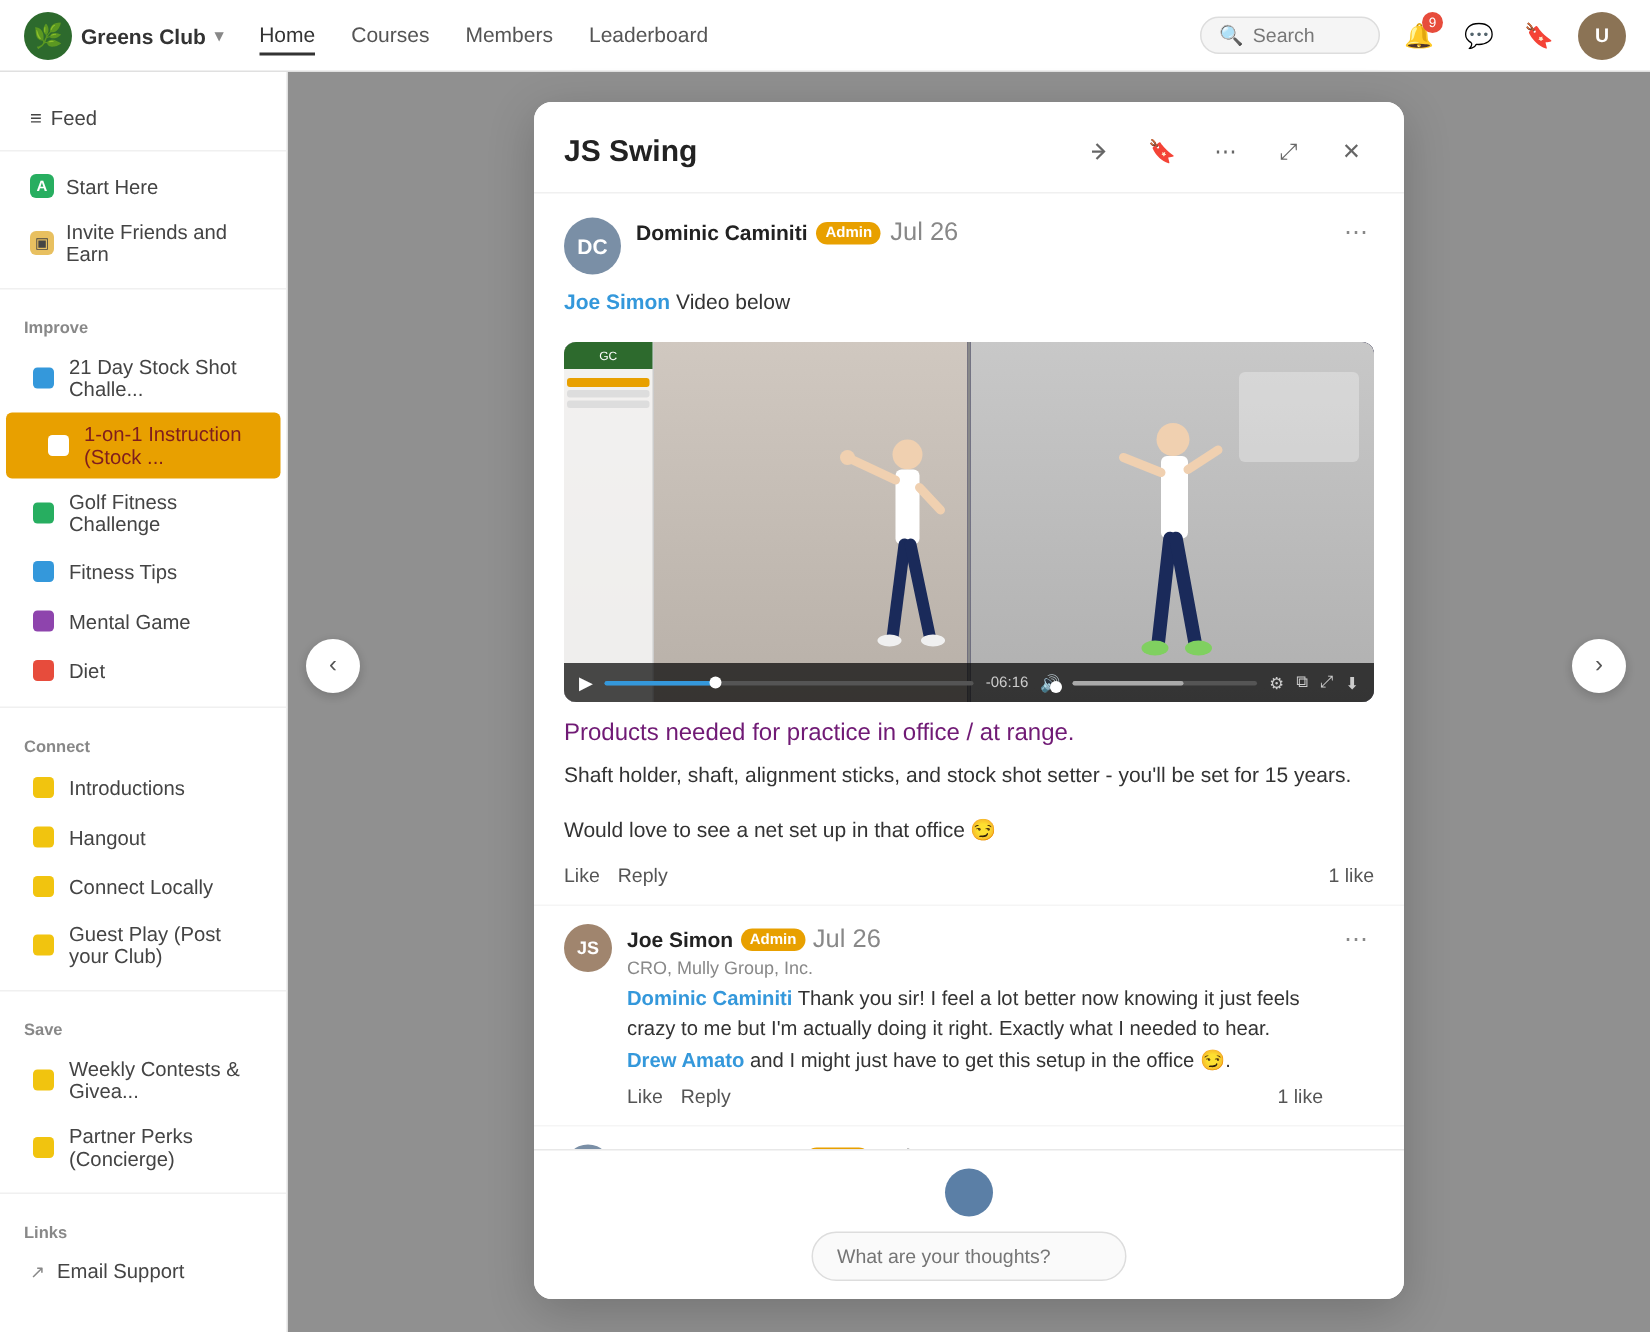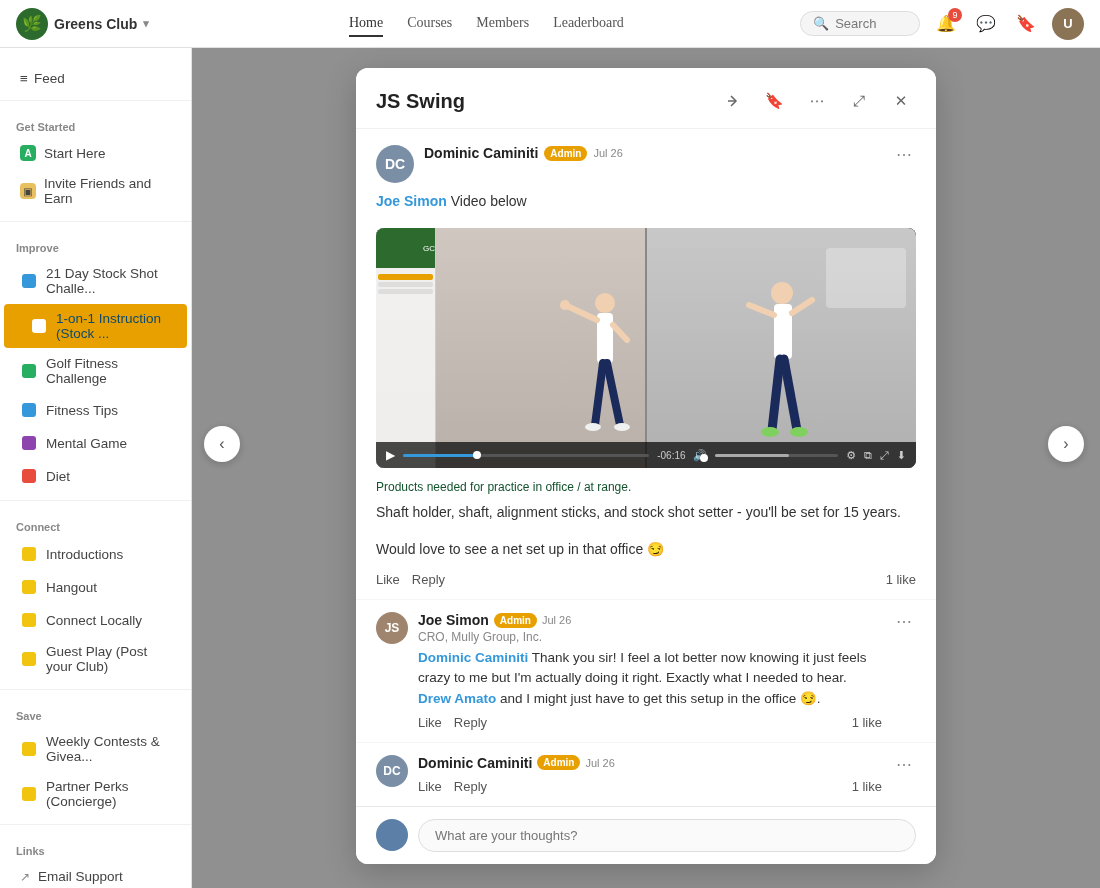--- a/index.html
+++ b/index.html
@@ -31,22 +31,21 @@
       background: #2d6a2d;
       border-radius: 50%;
       display: flex; align-items: center; justify-content: center;
       color: #fff;
       font-size: 16px;
     }
     .nav-links {
       display: flex;
       gap: 24px;
       flex: 1;
-      justify-content: center;
-      font-family: Liberation Serif, serif;
+      justify-content: flex-start;
     }
     .nav-link {
       font-size: 14px;
       color: #555;
       cursor: pointer;
       padding: 4px 0;
       border-bottom: 2px solid transparent;
     }
     .nav-link.active {
       color: #333;
@@ -113,21 +112,21 @@
       display: flex;
       align-items: center;
       gap: 8px;
       padding: 7px 16px;
       cursor: pointer;
       color: #444;
       font-size: 13.5px;
       border-radius: 4px;
       margin: 1px 4px;
     }
-    .sidebar-item.active { background: #e8a000; color: #0c4a6e; font-weight: 500; padding-left: 26px; }
+    .sidebar-item.active { background: #e8a000; color: #7f1d1d; font-weight: 500; padding-left: 26px; }
     .sidebar-item .icon {
       width: 18px; height: 18px;
       display: flex; align-items: center; justify-content: center;
       flex-shrink: 0;
     }
     .sidebar-section {
       padding: 12px 16px 4px;
       font-size: 11px;
       font-weight: 600;
       color: #888;
@@ -262,21 +261,21 @@
     .admin-badge {
       background: #e8a000;
       color: #fff;
       font-size: 10px;
       padding: 2px 6px;
       border-radius: 10px;
       font-weight: 600;
     }
     .post-date {
       color: #888;
-      font-size: 11px;
+      font-size: 17px;
     }
     .post-mention {
       color: #3498db;
       font-weight: 600;
     }
     .post-text {
       padding: 0 20px 8px;
       font-size: 14px;
       line-height: 1.5;
     }
@@ -328,22 +327,22 @@
     }
     .vc-time {
       color: #ccc;
       font-size: 10px;
     }
     .vc-icon { color: #ccc; font-size: 11px; cursor: pointer; }
 
     
     .post-link {
       padding: 0 20px 8px;
-      color: #14532d;
-      font-size: 12px;
+      color: #701a75;
+      font-size: 16px;
       text-decoration: none;
       display: block;
       cursor: pointer;
     }
 
     
     .post-actions {
       display: flex;
       align-items: center;
       justify-content: space-between;
@@ -414,20 +413,21 @@
     
     .compose-area {
       display: flex;
       align-items: center;
       gap: 10px;
       padding: 12px 20px;
       border-top: 1px solid #e8e8e8;
       background: #fff;
       position: sticky;
       bottom: 0;
+      flex-direction: column;
     }
     .compose-avatar {
       width: 32px; height: 32px;
       border-radius: 50%;
       background: #5b7fa6;
       flex-shrink: 0;
     }
     .compose-input {
       flex: 1;
       border: 1px solid #ddd;
@@ -499,21 +499,20 @@
     <div class="avatar-nav">U</div>
   </div>
 </nav>
 
 <aside class="sidebar">
   <div class="feed-item">
     <span class="icon">≡</span>
     <span>Feed</span>
   </div>
   <div class="sidebar-divider"></div>
-  <div class="sidebar-section">Get Started</div>
   <div class="sidebar-item">
     <span class="icon" style="background:#27ae60;border-radius:4px;color:#fff;font-size:10px;font-weight:700;width:16px;height:16px;display:flex;align-items:center;justify-content:center;">A</span>
     <span>Start Here</span>
   </div>
   <div class="sidebar-item">
     <span class="icon" style="background:#e8c060;border-radius:4px;width:16px;height:16px;display:flex;align-items:center;justify-content:center;font-size:10px;">▣</span>
     <span>Invite Friends and Earn</span>
   </div>
   <div class="sidebar-divider"></div>
   <div class="sidebar-section">Improve</div>
@@ -653,21 +652,21 @@
       <span> </span><span>Video below</span>
     </div>
 
     <div class="video-container">
       <div class="video-placeholder">
 
         <div style="flex:1;position:relative;overflow:hidden;">
           <div style="position:absolute;top:0;left:0;right:0;bottom:0;background:linear-gradient(180deg,#d0c8c0 0%,#b8b0a8 100%);"></div>
 
           <div style="position:absolute;left:0;top:0;width:60px;bottom:0;background:rgba(248,248,248,0.85);border-right:1px solid #ccc;">
-            <div style="height:40px;background:#2d6a2d;display:flex;align-items:center;justify-content:flex-end;">
+            <div style="height:18px;background:#2d6a2d;display:flex;align-items:center;justify-content:center;">
               <span style="color:#fff;font-size:8px;">GC</span>
             </div>
             <div style="padding:4px 2px;">
               <div style="height:6px;background:#e8a000;border-radius:2px;margin:2px 0;"></div>
               <div style="height:5px;background:#ddd;border-radius:2px;margin:2px 0;"></div>
               <div style="height:5px;background:#ddd;border-radius:2px;margin:2px 0;"></div>
             </div>
           </div>
 
           <div style="position:absolute;right:10px;bottom:20px;">

